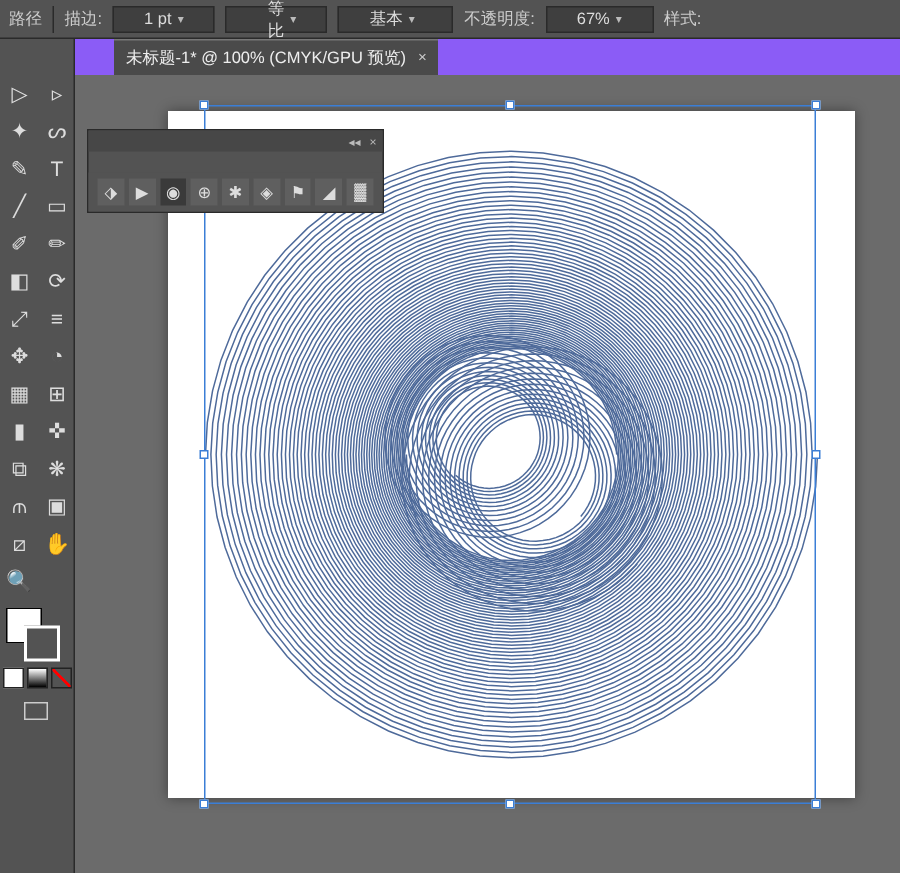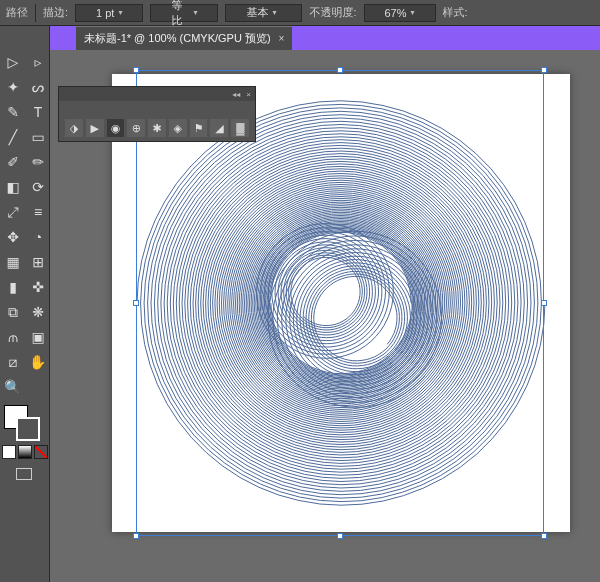--- a/index.html
+++ b/index.html
@@ -174,21 +174,21 @@
 </head>
 <body>
 
 <div class="top-options">
   <span class="label">路径</span>
   <div class="sep"></div>
   <span class="label">描边:</span>
   <div class="dropdown">
       <span>1 pt</span>
     </div>
-  <div class="dropdown" style="width:68px;">
+  <div class="dropdown" style="width:68px;text-align:right;">
       <span>等比</span>
     </div>
   <div class="dropdown" style="width:77px;">
       <span>基本</span>
     </div>
   <span class="label">不透明度:</span>
   <div class="dropdown">
       <span>67%</span>
     </div>
   <span class="label">样式:</span>

